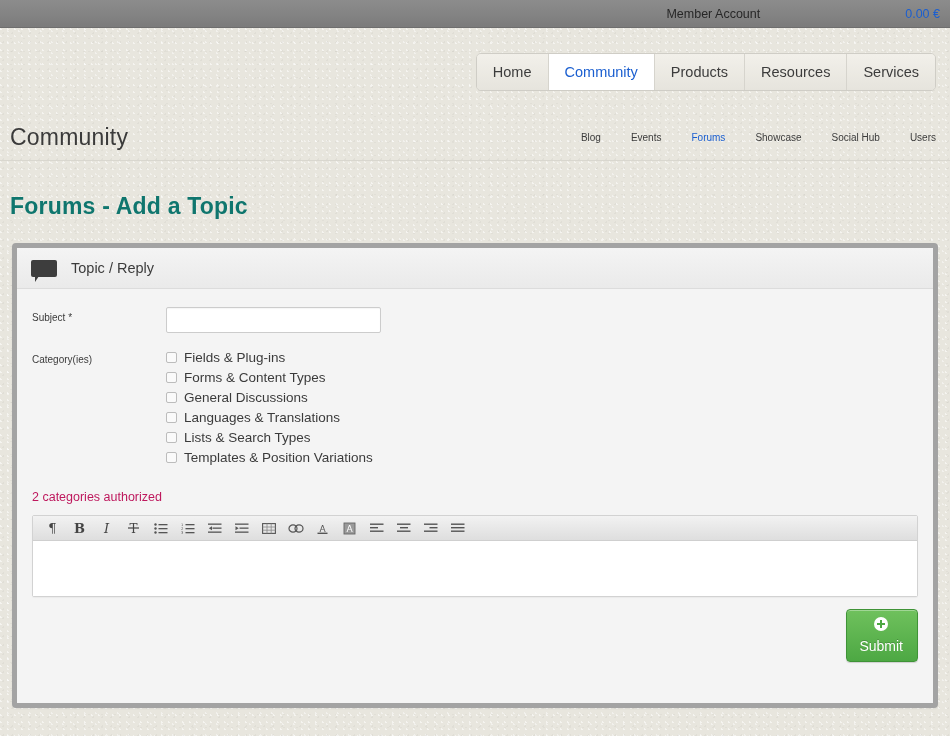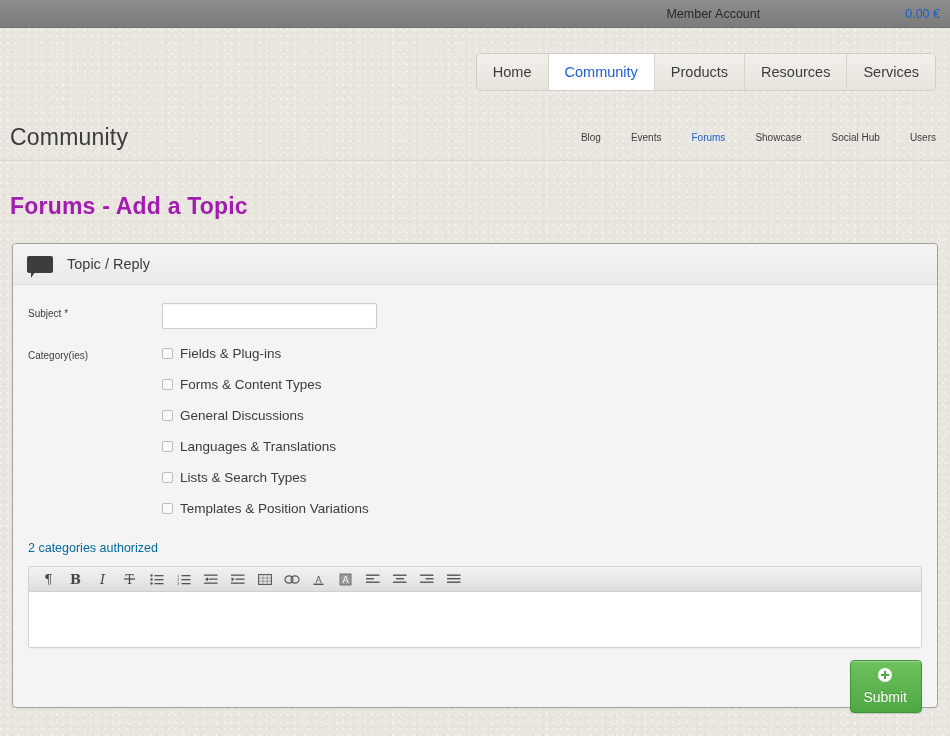--- a/index.html
+++ b/index.html
@@ -148,32 +148,32 @@
     color: #3c3c3c;
     text-decoration: none;
   }
   .subnav a.active { color: #1b5fd0; }
 
   
   .page-title {
     position: relative;
     z-index: 2;
     font-size: 23px;
-    color: #a21caf;
+    color: #0f766e;
     padding: 17px 10px 0 10px;
     letter-spacing: .2px;
   }
 
   
   .panel {
     position: relative;
     z-index: 2;
     margin: 23px 12px 0 12px;
     background: #f4f4f4;
-    border: 1px solid #a3a3a3;
+    border: 5px solid #a3a3a3;
     border-radius: 4px;
     box-shadow: 0 1px 2px rgba(0,0,0,0.05);
     height: 465px;
   }
   .panel-head {
     height: 41px;
     display: flex;
     align-items: center;
     padding: 0 14px;
     background: linear-gradient(180deg,#f4f4f4 0%, #eaeaea 100%);
@@ -222,35 +222,35 @@
     border-radius: 2px;
     background: #fff;
     padding: 0 6px;
     font-family: "Liberation Sans", sans-serif;
     font-size: 13px;
     color: #333;
     outline: none;
     box-shadow: 0 1px 1px rgba(0,0,0,0.04) inset;
   }
 
-  .checkbox-list { display: flex; flex-direction: column; gap: 16px; padding-top: 1px; }
+  .checkbox-list { display: flex; flex-direction: column; gap: 5px; padding-top: 1px; }
   .check-item { display: flex; align-items: center; }
   .check-box {
     width: 11px; height: 11px;
     border: 1px solid #bcbcbc;
     border-radius: 2px;
     background: #fafafa;
     margin-right: 7px;
     flex: none;
   }
   .check-label { font-size: 13.5px; color: #3b3b3b; }
 
   .authorized-note {
     font-size: 12.5px;
-    color: #0369a1;
+    color: #be185d;
     padding: 9px 0 11px 0;
   }
 
   
   .editor {
     border: 1px solid #d2d2d2;
     border-radius: 2px;
     background: #fff;
     box-shadow: 0 1px 1px rgba(0,0,0,0.04);
   }

